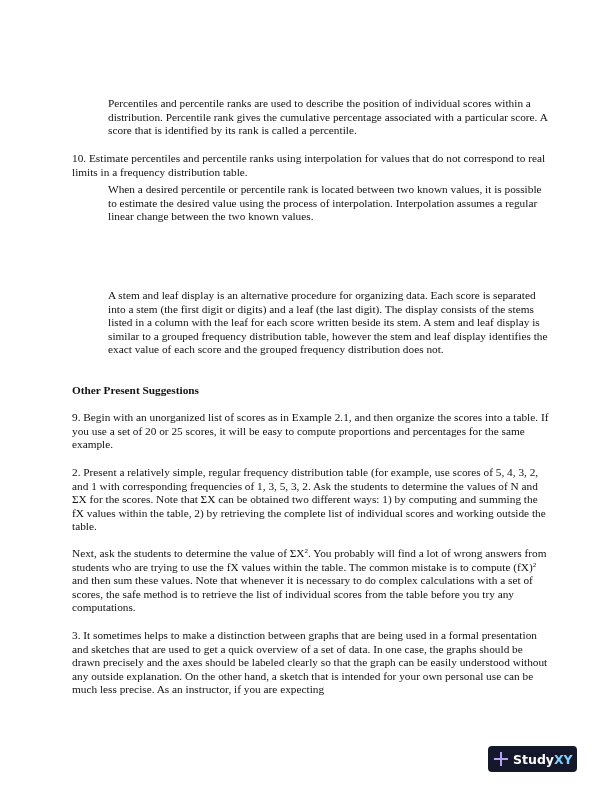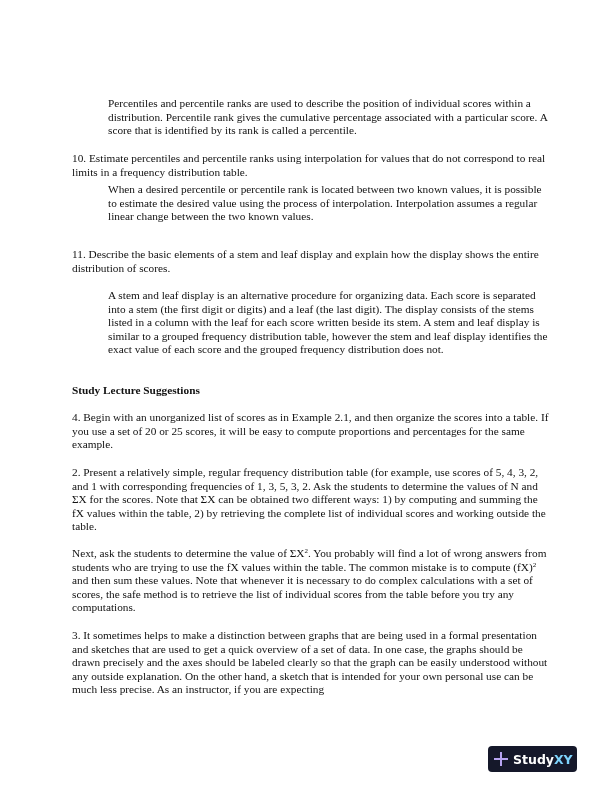--- a/index.html
+++ b/index.html
@@ -20,24 +20,23 @@
   .badge .plus::after { top: 6px; left: 0; height: 1.6px; width: 14px; }
   .badge .xy { color: #7dd3fc; }
 </style>
 </head>
 <body>
 
 <div class="page">
   <p class="para indent" style="top:97px;">Percentiles and percentile ranks are used to describe the position of individual scores within a distribution. Percentile rank gives the cumulative percentage associated with a particular score. A score that is identified by its rank is called a percentile.</p>
   <p class="para flush" style="top:152px;">10. Estimate percentiles and percentile ranks using interpolation for values that do not correspond to real limits in a frequency distribution table.</p>
   <p class="para indent" style="top:183px;">When a desired percentile or percentile rank is located between two known values, it is possible to estimate the desired value using the process of interpolation. Interpolation assumes a regular linear change between the two known values.</p>
-  <p class="para flush" style="top:248px;">11. Describe the basic elements of a stem and leaf display and explain how the display shows the entire distribution of scores.</p>
   <p class="para indent" style="top:289px;">A stem and leaf display is an alternative procedure for organizing data. Each score is separated into a stem (the first digit or digits) and a leaf (the last digit). The display consists of the stems listed in a column with the leaf for each score written beside its stem. A stem and leaf display is similar to a grouped frequency distribution table, however the stem and leaf display identifies the exact value of each score and the grouped frequency distribution does not.</p>
-  <p class="para flush heading" style="top:384px;">Study Lecture Suggestions</p>
-  <p class="para flush" style="top:411px;">4. Begin with an unorganized list of scores as in Example 2.1, and then organize the scores into a table. If you use a set of 20 or 25 scores, it will be easy to compute proportions and percentages for the same example.</p>
+  <p class="para flush heading" style="top:384px;">Other Present Suggestions</p>
+  <p class="para flush" style="top:411px;">9. Begin with an unorganized list of scores as in Example 2.1, and then organize the scores into a table. If you use a set of 20 or 25 scores, it will be easy to compute proportions and percentages for the same example.</p>
   <p class="para flush" style="top:466px;">2. Present a relatively simple, regular frequency distribution table (for example, use scores of 5, 4, 3, 2, and 1 with corresponding frequencies of 1, 3, 5, 3, 2. Ask the students to determine the values of N and ΣX for the scores. Note that ΣX can be obtained two different ways: 1) by computing and summing the fX values within the table, 2) by retrieving the complete list of individual scores and working outside the table.</p>
   <p class="para flush" style="top:547px;"><span>Next, ask the students to determine the value of ΣX</span><sup>2</sup><span>.  You probably will find a lot of wrong answers from students who are trying to use the fX values within the table. The common mistake is to compute (fX)</span><sup>2</sup><span> and then sum these values. Note that whenever it is necessary to do complex calculations with a set of scores, the safe method is to retrieve the list of individual scores from the table before you try any computations.</span></p>
   <p class="para flush" style="top:629px;">3. It sometimes helps to make a distinction between graphs that are being used in a formal presentation and sketches that are used to get a quick overview of a set of data. In one case, the graphs should be drawn precisely and the axes should be labeled clearly so that the graph can be easily understood without any outside explanation. On the other hand, a sketch that is intended for your own personal use can be much less precise. As an instructor, if you are expecting</p>
 </div>
 
 <div class="badge">
   <span class="plus"></span>
   <span>Study</span>
     <span class="xy">XY</span>
 </div>

